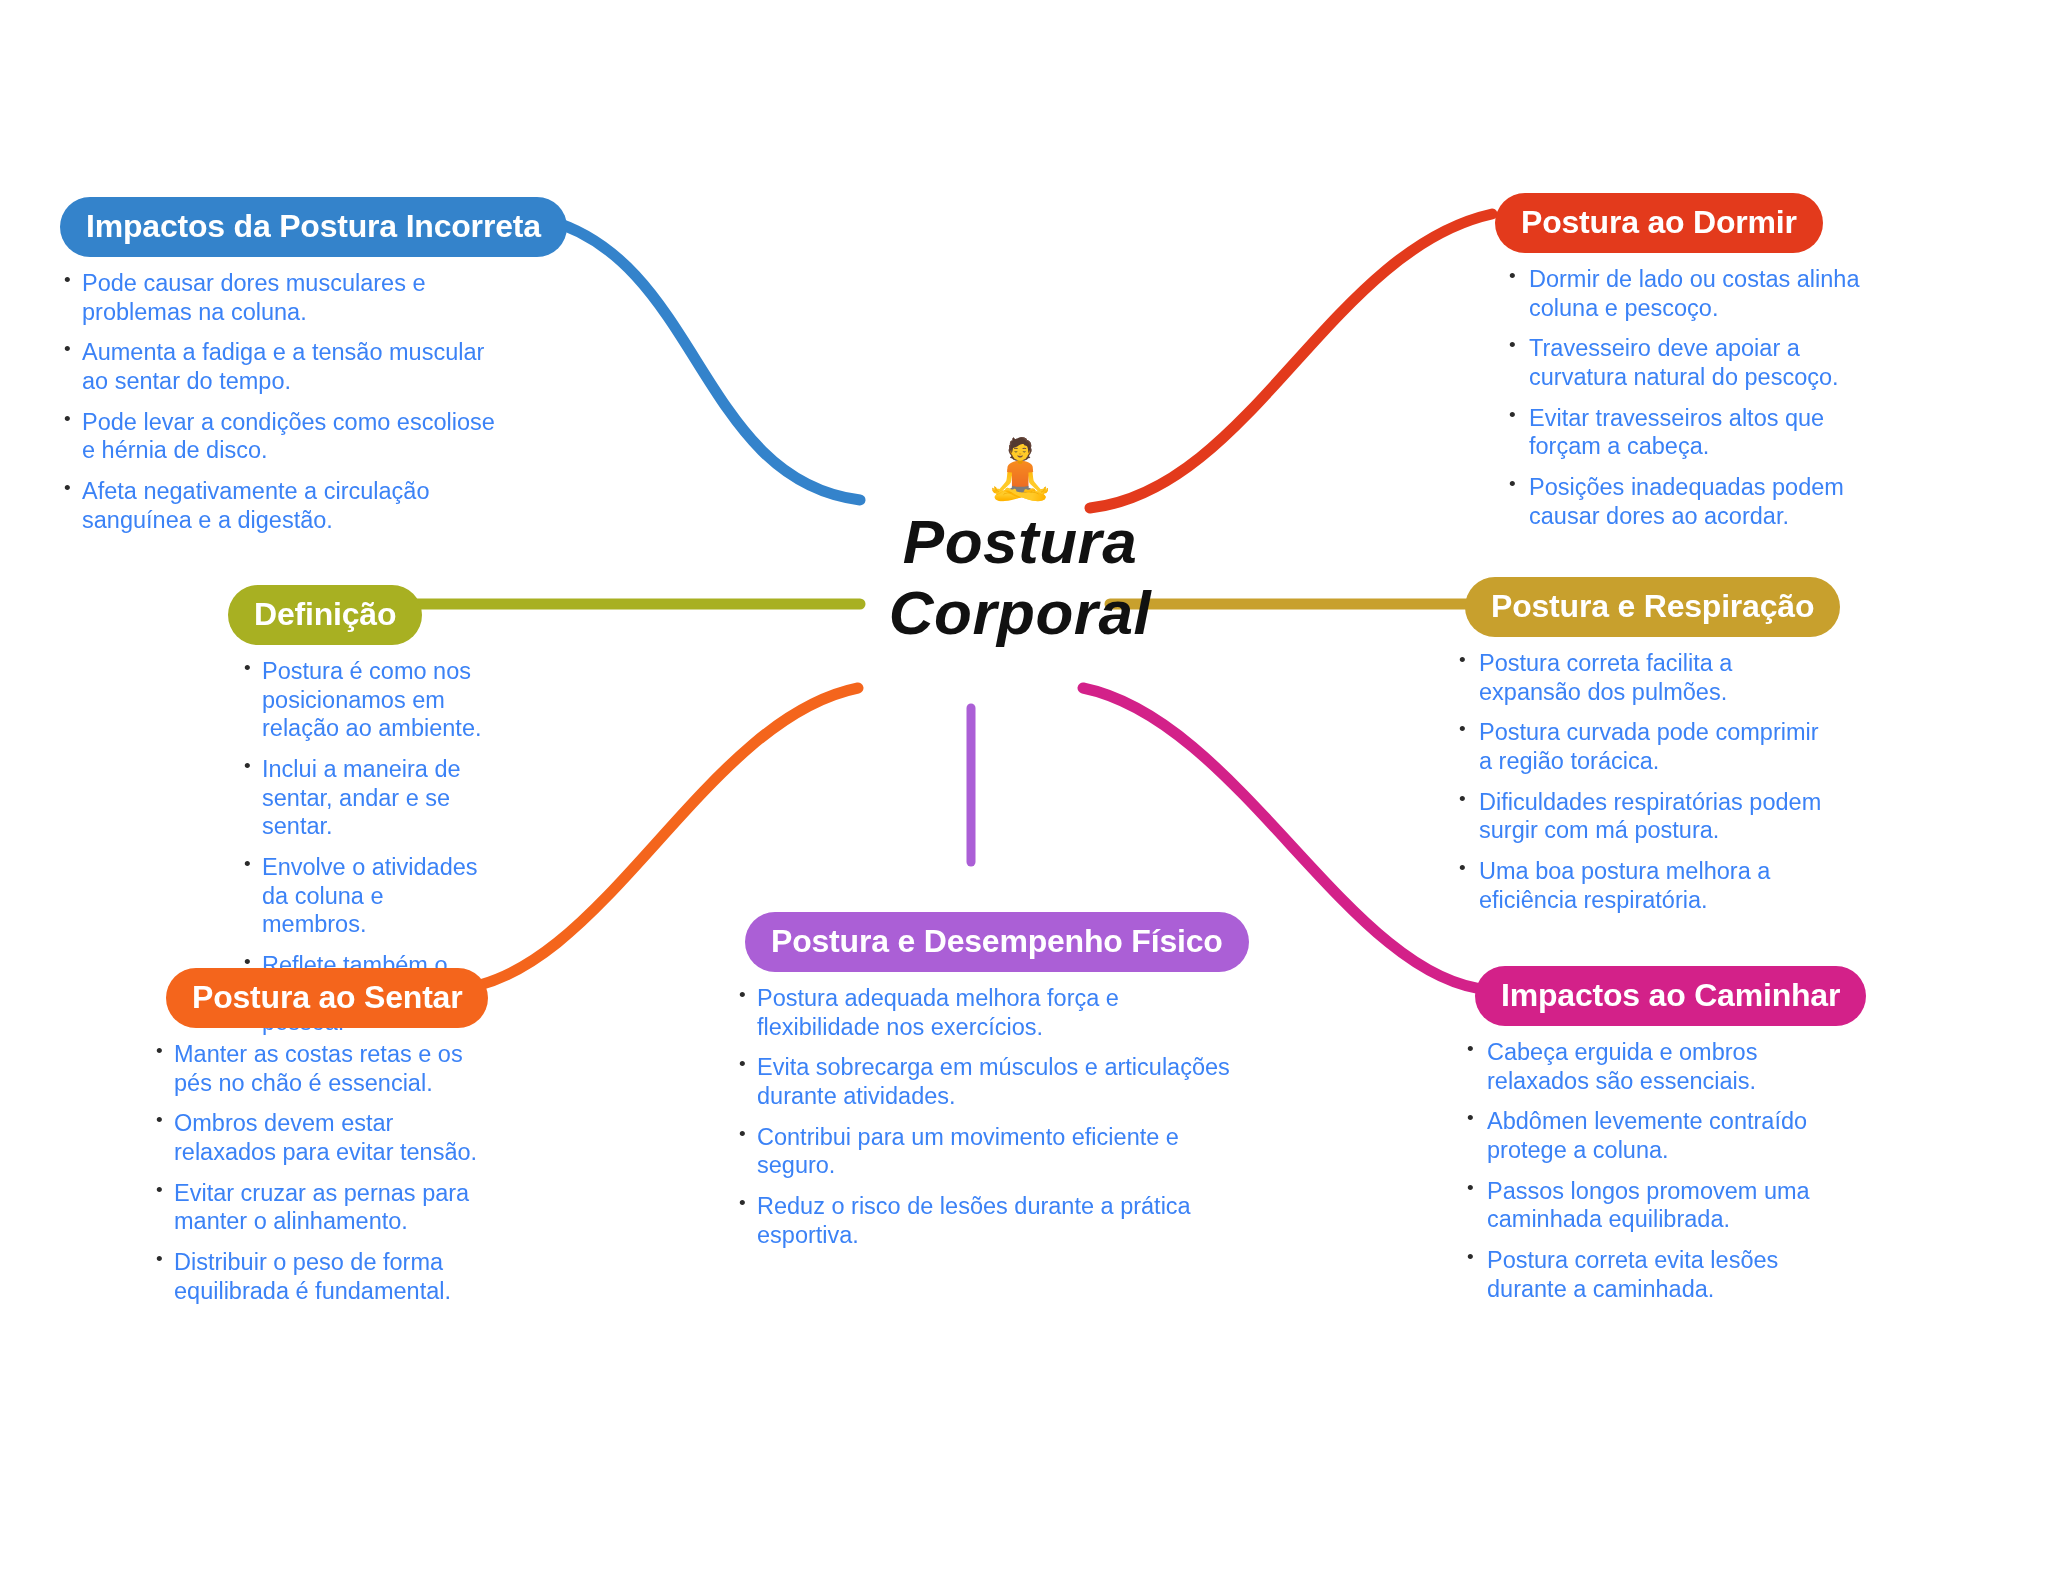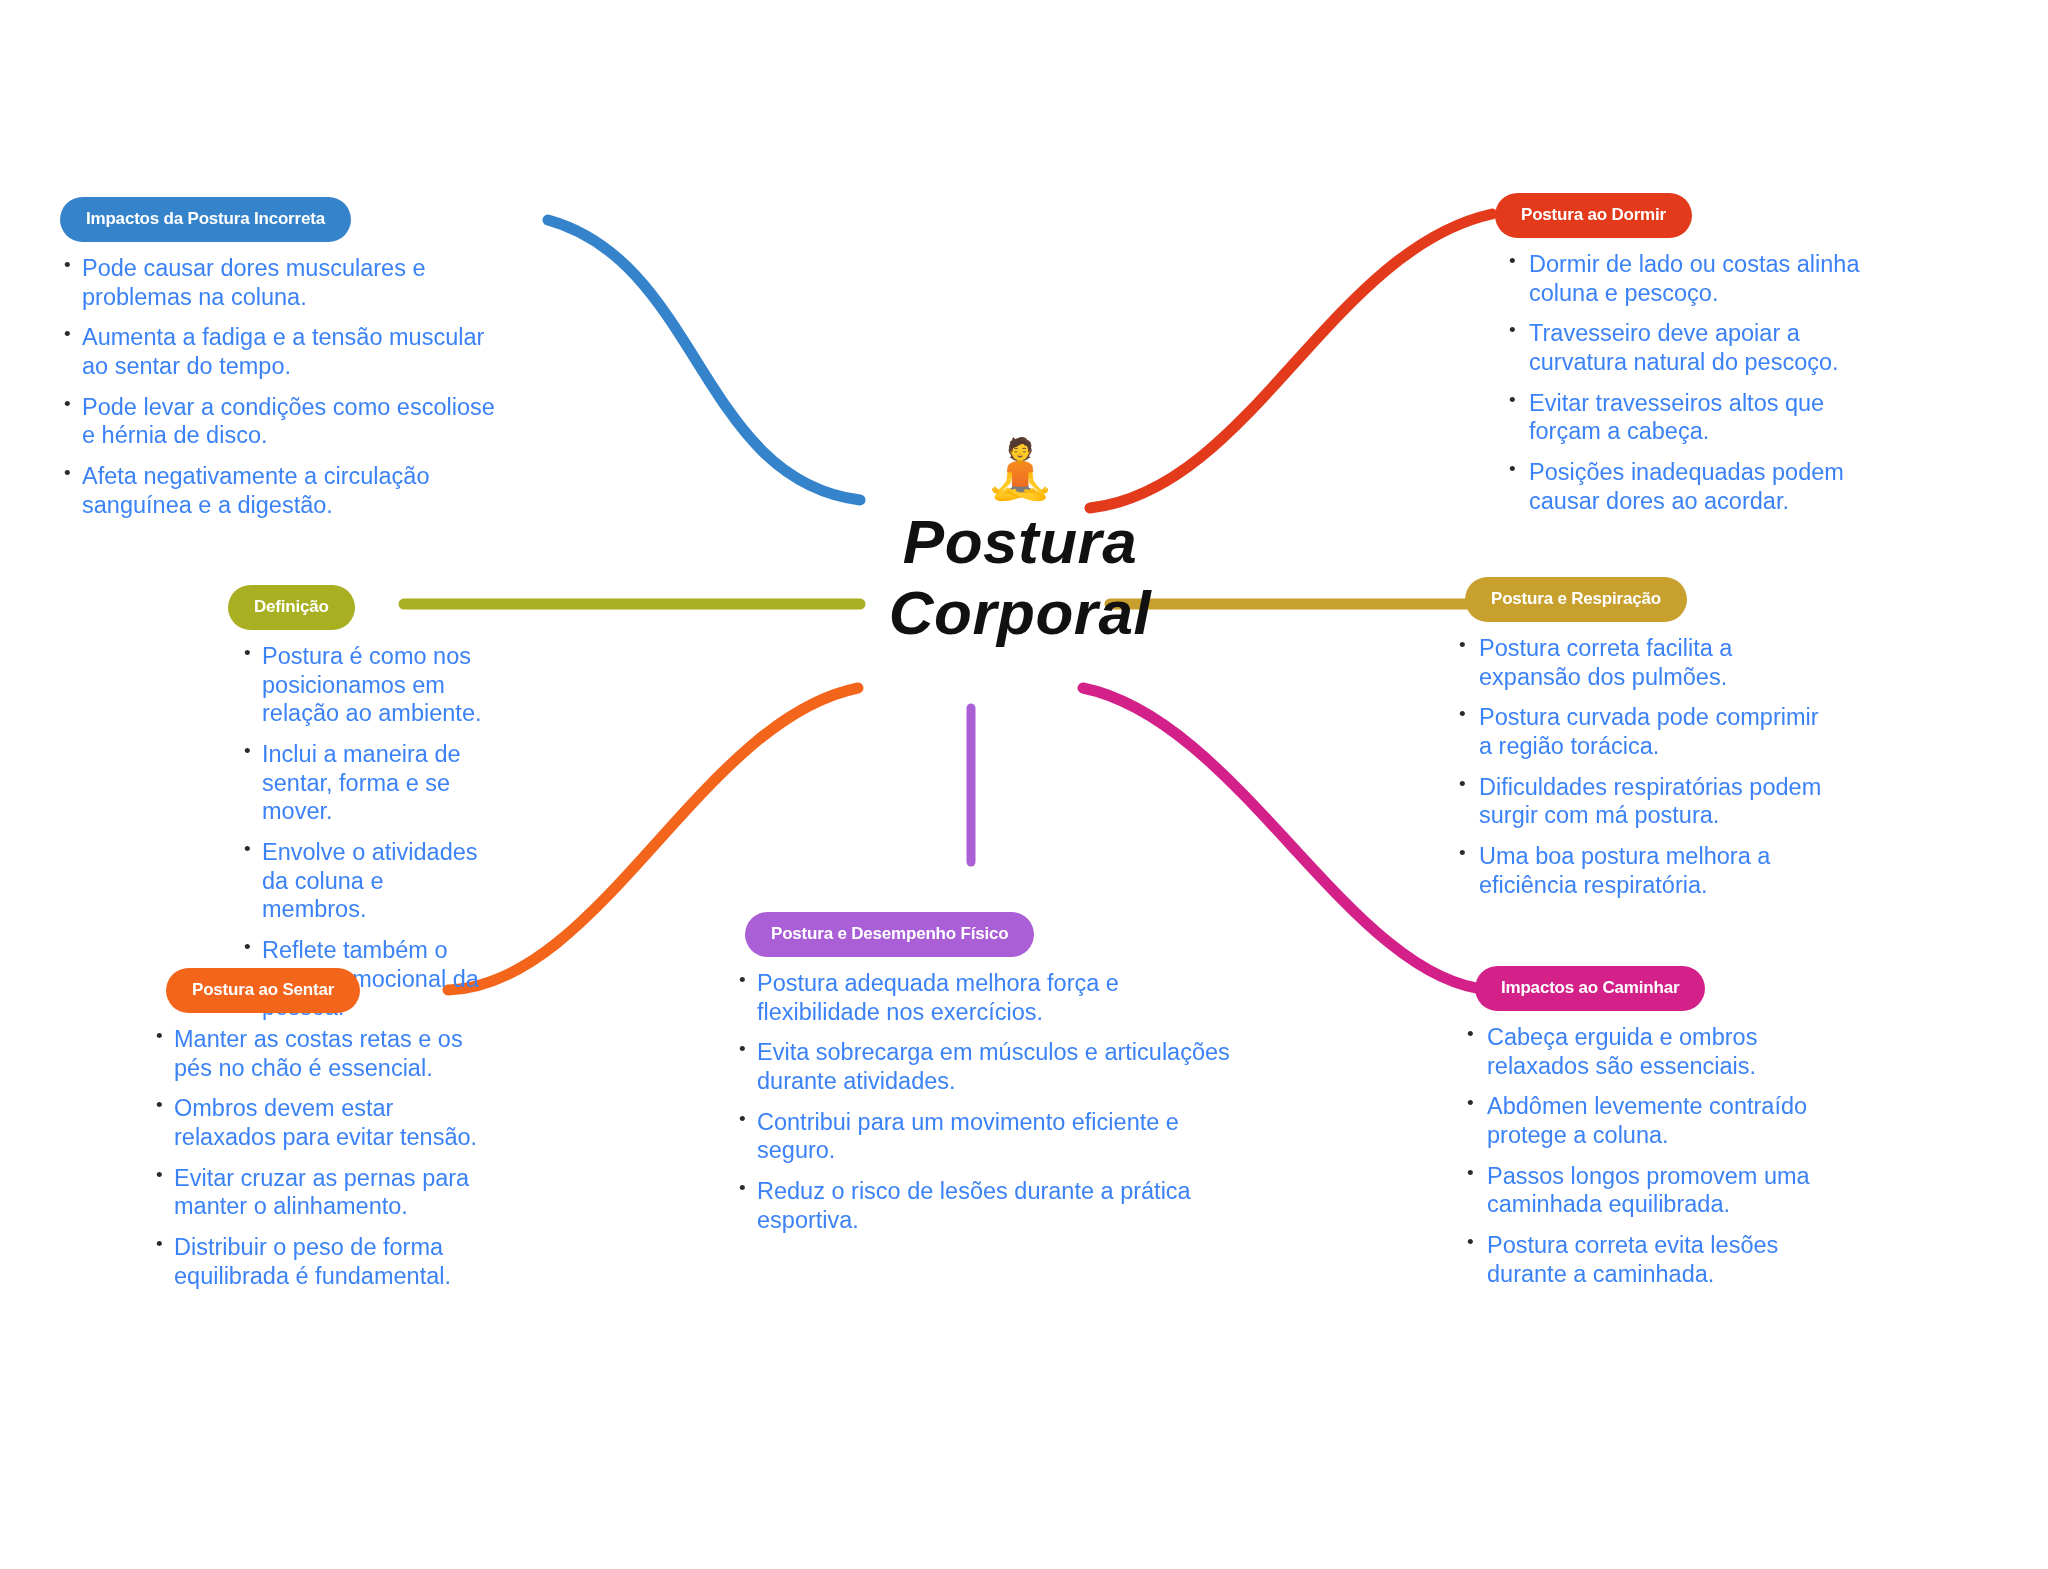--- a/index.html
+++ b/index.html
@@ -60,21 +60,21 @@
   
   .branch {
     position: absolute;
     width: 360px;
   }
   .branch-pill {
     display: inline-block;
     border-radius: 999px;
     color: #ffffff;
     font-weight: 700;
-    font-size: 17px;
+    font-size: 32px;
     line-height: 1;
     padding: 13px 26px 15px 26px;
     white-space: nowrap;
     letter-spacing: -0.2px;
   }
   .branch-list {
     list-style: none;
     margin: 9px 0 0 0;
     padding: 0;
   }
@@ -165,21 +165,21 @@
       <li>Travesseiro deve apoiar a curvatura natural do pescoço.</li>
       <li>Evitar travesseiros altos que forçam a cabeça.</li>
       <li>Posições inadequadas podem causar dores ao acordar.</li>
     </ul>
   </div>
 
   <div class="branch left" id="branch-definicao">
     <div class="branch-pill" style="background: rgb(168, 176, 34);">Definição</div>
     <ul class="branch-list">
       <li>Postura é como nos posicionamos em relação ao ambiente.</li>
-      <li>Inclui a maneira de sentar, forma e se mover.</li>
+      <li>Inclui a maneira de sentar, andar e se sentar.</li>
       <li>Envolve o atividades da coluna e membros.</li>
       <li>Reflete também o estado emocional da pessoa.</li>
     </ul>
   </div>
 
   <div class="branch right" id="branch-respiracao">
     <div class="branch-pill" style="background: rgb(200, 160, 45);">Postura e Respiração</div>
     <ul class="branch-list">
       <li>Postura correta facilita a expansão dos pulmões.</li>
       <li>Postura curvada pode comprimir a região torácica.</li>

